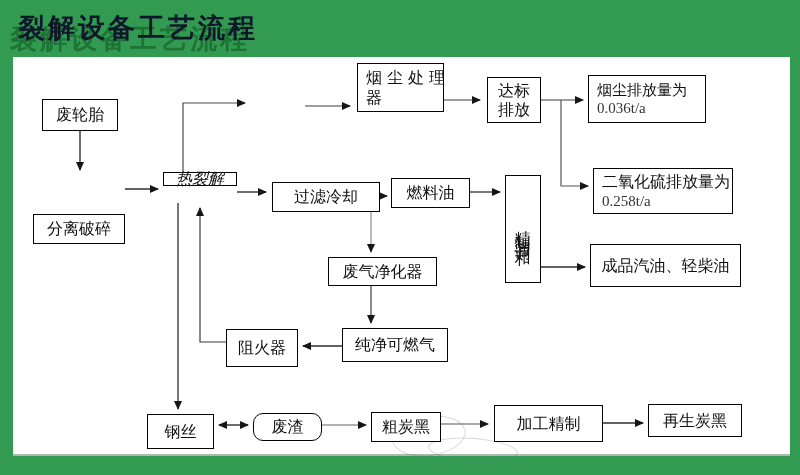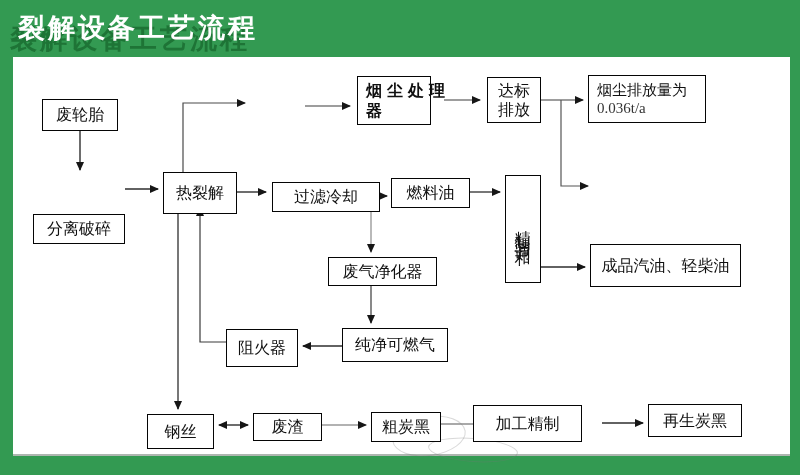--- a/index.html
+++ b/index.html
@@ -9,21 +9,21 @@
     background:#339a52;
     overflow:hidden;
     font-family:"DejaVu Sans","Liberation Sans",sans-serif;
   }
   .header{
     position:absolute;left:0;top:0;width:800px;height:57px;
     overflow:hidden;
   }
   .title{
     position:absolute;left:18px;top:10px;
-    font-size:27px;font-weight:bold;color:#ffffff;
+    font-size:27px;font-weight:bold;color:#0f172a;
     letter-spacing:3px;white-space:nowrap;
     text-shadow:-8px 11px 0 #1e7436;
   }
   .board{
     position:absolute;left:13px;top:57px;width:777px;height:399px;
     background:#ffffff;
     border-bottom:2px solid #aeb6b0;
     box-sizing:border-box;
   }
   .layer{position:absolute;left:0;top:0;width:800px;height:475px;}
@@ -94,26 +94,26 @@
     <div class="wm" style="left:428px;top:438px;width:88px;height:22px;transform:rotate(4deg);"></div>
 
     <div class="node" style="left:42px;top:99px;width:76px;height:32px;">
       <span>废轮胎</span>
     </div>
 
     <div class="node" style="left:33px;top:174px;width:92px;height:30px;margin-top:40px;">
       <span>分离破碎</span>
     </div>
 
-    <div class="node" style="left:163px;top:172px;width:74px;height:42px;">
+    <div class="node" style="left:163px;top:172px;width:74px;height:14px;font-style:italic;">
       <span>热裂解</span>
     </div>
 
 
-    <div class="node multiline" style="left:357px;top:76px;width:74px;height:49px;letter-spacing:5px;font-weight:bold;">
+    <div class="node multiline" style="left:357px;top:63px;width:87px;height:49px;letter-spacing:5px;">
       <span>烟尘处理</span>
       <span>器</span>
     </div>
 
     <div class="node multiline center" style="left:487px;top:77px;width:54px;height:46px;">
       <span>达标</span>
       <span>排放</span>
     </div>
 
     <div class="node multiline" style="left:588px;top:75px;width:118px;height:48px;font-size:15px;">
@@ -126,20 +126,24 @@
     </div>
 
     <div class="node" style="left:391px;top:178px;width:79px;height:30px;">
       <span>燃料油</span>
     </div>
 
     <div class="node" style="left:505px;top:175px;width:36px;height:108px;">
       <span class="vertical">精制与调和</span>
     </div>
 
+    <div class="node multiline" style="left:593px;top:168px;width:140px;height:46px;">
+      <span>二氧化硫排放量为</span>
+      <span class="l2">0.258t/a</span>
+    </div>
 
     <div class="node" style="left:590px;top:244px;width:151px;height:43px;">
       <span>成品汽油、轻柴油</span>
     </div>
 
     <div class="node" style="left:328px;top:257px;width:109px;height:29px;">
       <span>废气净化器</span>
     </div>
 
     <div class="node" style="left:342px;top:328px;width:106px;height:34px;">
@@ -147,29 +151,29 @@
     </div>
 
     <div class="node" style="left:226px;top:329px;width:72px;height:38px;">
       <span>阻火器</span>
     </div>
 
     <div class="node" style="left:147px;top:414px;width:67px;height:35px;">
       <span>钢丝</span>
     </div>
 
-    <div class="node" style="left:253px;top:413px;width:69px;height:28px;">
+    <div class="node" style="left:253px;top:413px;width:69px;height:28px;border-radius:10px;">
       <span>废渣</span>
     </div>
 
     <div class="node" style="left:371px;top:412px;width:70px;height:30px;">
       <span>粗炭黑</span>
     </div>
 
-    <div class="node" style="left:473px;top:405px;width:109px;height:37px;">
+    <div class="node" style="left:494px;top:405px;width:109px;height:37px;">
       <span>加工精制</span>
     </div>
 
     <div class="node" style="left:648px;top:404px;width:94px;height:33px;">
       <span>再生炭黑</span>
     </div>
 
   </div>
 </div>
 

